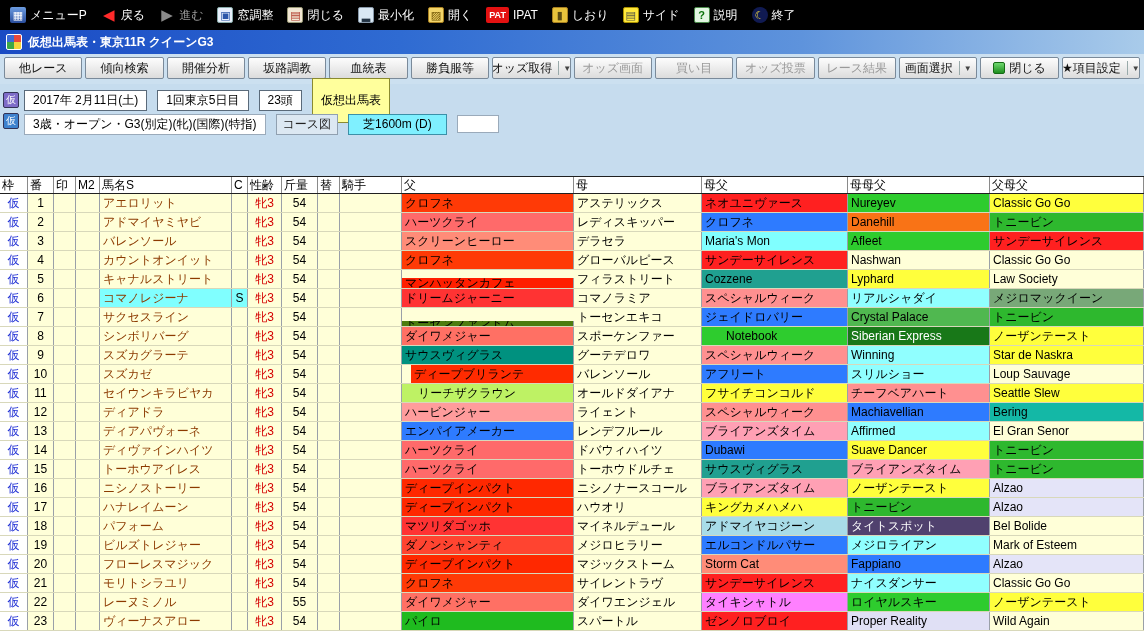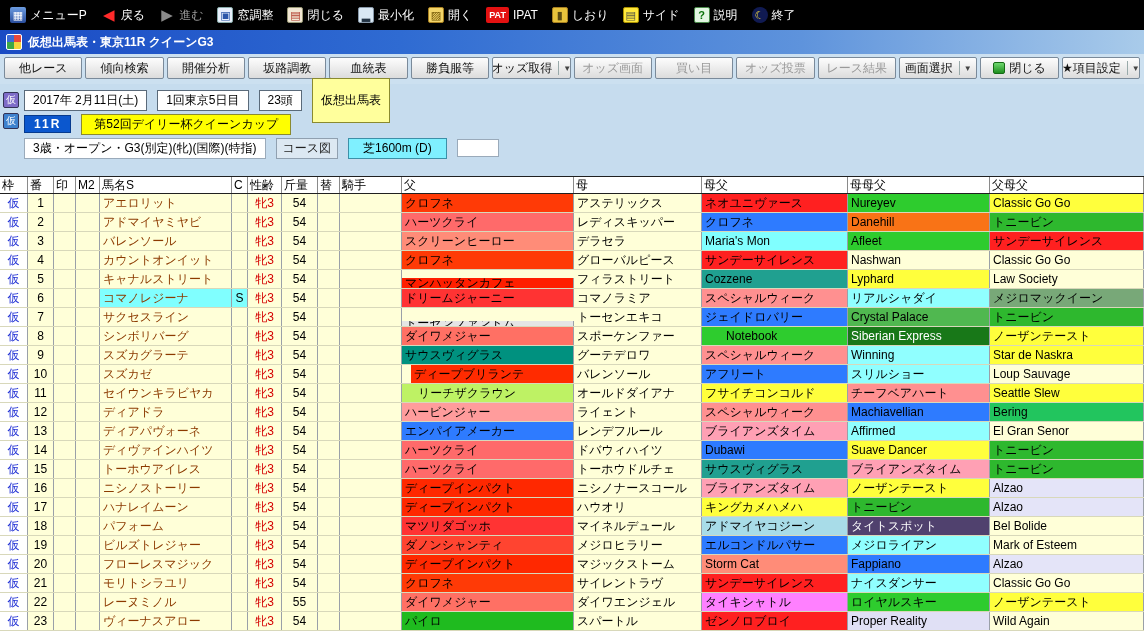--- a/index.html
+++ b/index.html
@@ -182,24 +182,20 @@
     <span class="rail-icon k1">仮</span>
     <span class="rail-icon k2">仮</span>
   </div>
   <div class="iline">
     <span class="box-white">2017年 2月11日(土)</span>
     <span class="box-white">1回東京5日目</span>
     <span class="box-white">23頭</span>
     <span class="box-yellow">仮想出馬表</span>
   </div>
   <div class="iline">
-    <span class="badge-11r">11R</span>
-    <span class="box-racename">第52回デイリー杯クイーンカップ</span>
-  </div>
-  <div class="iline">
     <span class="box-cond">3歳・オープン・G3(別定)(牝)(国際)(特指)</span>
     <span class="lbl-course">コース図</span>
     <span class="box-course">芝1600m (D)</span>
     <span class="box-empty"></span>
   </div>
 </div>
 
 <div class="tablewrap">
   <div class="thead">
       <div class="hcell">枠</div>
@@ -325,21 +321,21 @@
         <div class="cell c-waku">仮</div>
         <div class="cell c-num">7</div>
         <div class="cell "></div>
         <div class="cell "></div>
         <div class="cell c-name">サクセスライン</div>
         <div class="cell c-c"></div>
         <div class="cell c-sex">牝3</div>
         <div class="cell c-wt">54</div>
         <div class="cell "></div>
         <div class="cell "></div>
-        <div class="cell c-ped" style="background: #e5e5e5; margin-top: 13px;">トーセンファントム</div>
+        <div class="cell c-ped" style="background: #4d7c0f; margin-top: 13px;">トーセンファントム</div>
         <div class="cell c-ped">トーセンエキコ</div>
         <div class="cell c-ped" style="background: rgb(46, 123, 255);">ジェイドロバリー</div>
         <div class="cell c-ped" style="background: rgb(80, 184, 80);">Crystal Palace</div>
         <div class="cell c-ped" style="background: rgb(46, 184, 46);">トニービン</div>
       </div>
       <div class="trow">
         <div class="cell c-waku">仮</div>
         <div class="cell c-num">8</div>
         <div class="cell "></div>
         <div class="cell "></div>
@@ -414,21 +410,21 @@
         <div class="cell c-name">ディアドラ</div>
         <div class="cell c-c"></div>
         <div class="cell c-sex">牝3</div>
         <div class="cell c-wt">54</div>
         <div class="cell "></div>
         <div class="cell "></div>
         <div class="cell c-ped" style="background: rgb(255, 156, 156);">ハービンジャー</div>
         <div class="cell c-ped">ライェント</div>
         <div class="cell c-ped" style="background: rgb(255, 144, 144);">スペシャルウィーク</div>
         <div class="cell c-ped" style="background: rgb(46, 123, 255);">Machiavellian</div>
-        <div class="cell c-ped" style="background: #22c55e;">Bering</div>
+        <div class="cell c-ped" style="background: #14b8a6;">Bering</div>
       </div>
       <div class="trow">
         <div class="cell c-waku">仮</div>
         <div class="cell c-num">13</div>
         <div class="cell "></div>
         <div class="cell "></div>
         <div class="cell c-name">ディアパヴォーネ</div>
         <div class="cell c-c"></div>
         <div class="cell c-sex">牝3</div>
         <div class="cell c-wt">54</div>

